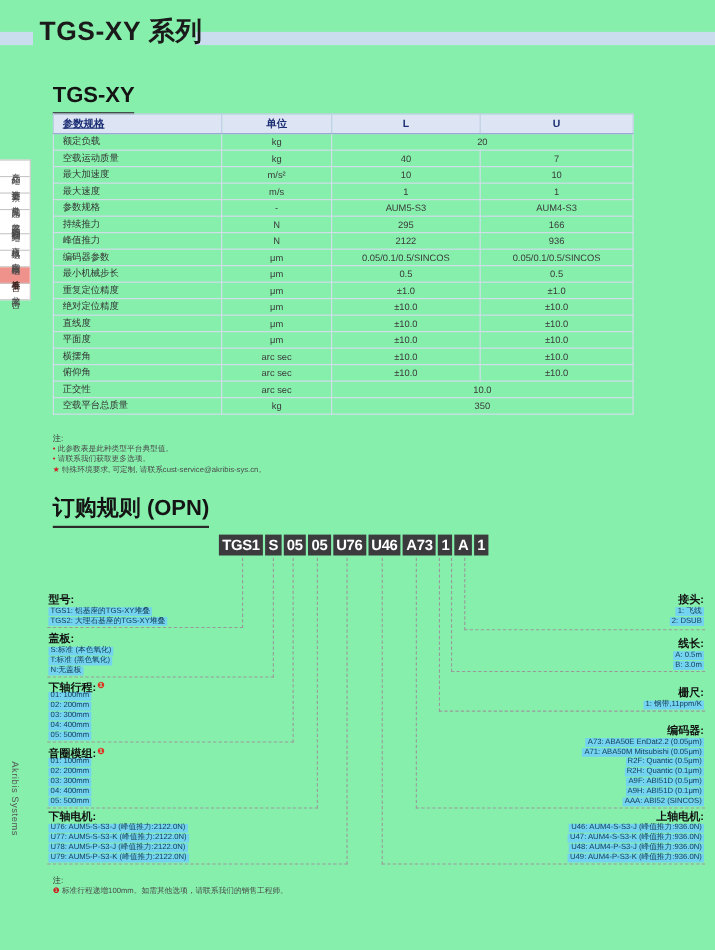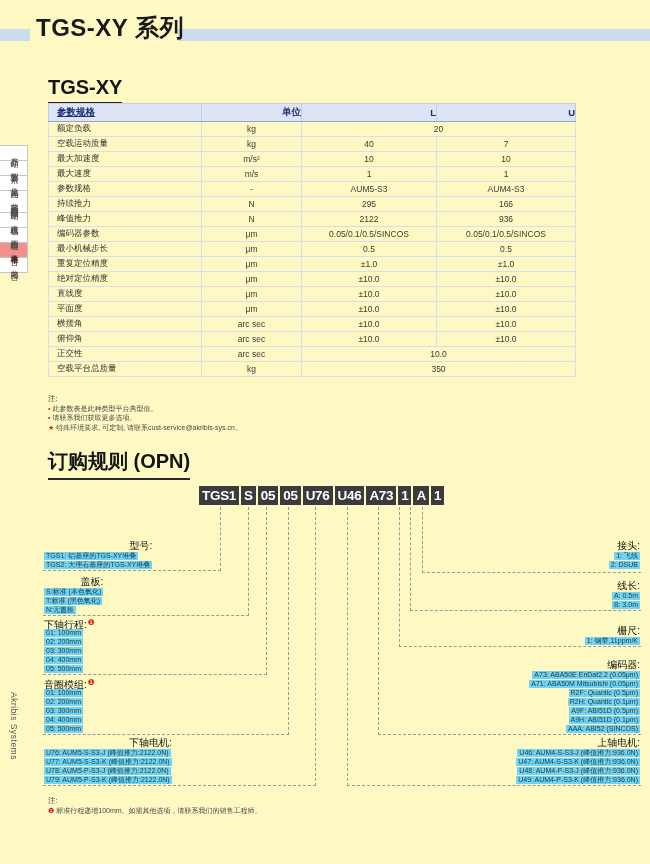--- a/index.html
+++ b/index.html
@@ -1,16 +1,16 @@
 <!DOCTYPE html>
 <html><head>
 <meta charset="utf-8">
 <style>
   html,body{margin:0;padding:0;background:#fff;}
-  #page{position:relative;width:650px;height:864px;background:#fef9c3;overflow:hidden;
+  #page{position:relative;width:650px;height:864px;background:#86efac;overflow:hidden;
         font-family:"Liberation Sans","DejaVu Sans",sans-serif;color:#222;}
   
   .deco-bar{position:absolute;height:12px;background:#c9ddef;top:29px;}
   .bar-left{left:0;width:30px;}
   .bar-right{left:178px;width:472px;}
   .page-title{position:absolute;left:36px;top:12px;font-size:24px;font-weight:bold;color:#1a1a1a;letter-spacing:0.5px;}
   
   .side-tabs{position:absolute;left:0;top:145px;width:27px;border-top:1px solid #c6c6c6;border-right:1px solid #c6c6c6;background:#fff;}
   .side-tab{display:flex;align-items:center;justify-content:center;border-bottom:1px solid #c6c6c6;padding:5px 0;}
   .side-tab span{writing-mode:vertical-rl;text-orientation:upright;font-size:8px;color:#4a4a4a;letter-spacing:1px;line-height:10px;}
@@ -18,39 +18,39 @@
   .side-tab.active span{color:#3c2320;}
   .brand{position:absolute;left:9px;top:692px;writing-mode:vertical-rl;font-size:8.5px;color:#555;letter-spacing:0.5px;}
   
   .sec-heading{position:absolute;font-size:20px;font-weight:bold;color:#141414;border-bottom:2px solid #2b2b2b;padding-bottom:3px;}
   #spec-heading{left:48px;top:76px;}
   #opn-heading{left:48px;top:448px;}
   
   #spec-table{position:absolute;left:48px;top:103px;width:527px;border-collapse:collapse;table-layout:fixed;
               border:1.5px solid #93a4d2;}
   #spec-table th{height:17px;background:#dde5f4;color:#1c2e74;font-size:9.5px;font-weight:bold;
-                 border:1px solid #c3cde6;border-bottom:1.5px solid #93a4d2;text-align:right;padding:0;}
+                 border:1px solid #c3cde6;border-bottom:1.5px solid #93a4d2;text-align:center;padding:0;}
   #spec-table th.h-name{text-align:left;padding-left:8px;text-decoration:underline;}
   #spec-table td{height:14px;font-size:8.5px;color:#3a3a3a;border:1px solid #d6ddef;text-align:center;padding:0;}
   #spec-table td.c-name{text-align:left;padding-left:8px;color:#333;}
   
   .notes{position:absolute;left:48px;top:394px;font-size:7px;color:#4a4a4a;line-height:9.5px;}
   .notes .note-title{font-size:7.5px;color:#333;}
   .note-marker{color:#cf1f1f;margin-right:2px;}
   
   .code-row{position:absolute;left:199px;top:486px;display:flex;gap:2px;}
   .code-seg{background:#3b3b3d;color:#fff;font-weight:bold;font-size:13.5px;line-height:19px;height:19px;
             padding:0 3px;letter-spacing:-0.3px;}
   
   .conn{position:absolute;pointer-events:none;}
   .conn-l{border-right:1px dashed #9a9a9a;border-bottom:1px dashed #9a9a9a;}
   .conn-r{border-left:1px dashed #9a9a9a;border-bottom:1px dashed #9a9a9a;}
   
   .group{position:absolute;}
-  .group .g-label{font-size:10px;font-weight:normal;color:#111;line-height:13px;height:13px;white-space:nowrap;text-align:right;}
+  .group .g-label{font-size:10px;font-weight:bold;color:#111;line-height:13px;height:13px;white-space:nowrap;}
   .group .opt-item{display:block;width:max-content;background:#74d3f0;color:#123c51;font-size:7px;
                    line-height:8px;padding:0 2px;margin-bottom:1px;white-space:nowrap;}
   .group.gleft{left:44px;}
   .group.gright{right:10px;text-align:right;}
   .group.gright .opt-item{margin-left:auto;}
   .badge{color:#e03020;font-size:8px;vertical-align:3px;margin-left:1px;}
   
   .bottom-note{position:absolute;left:48px;top:796px;font-size:7px;color:#4a4a4a;line-height:10px;}
   .bottom-note .note-title{font-size:7.5px;color:#333;}
 </style>

